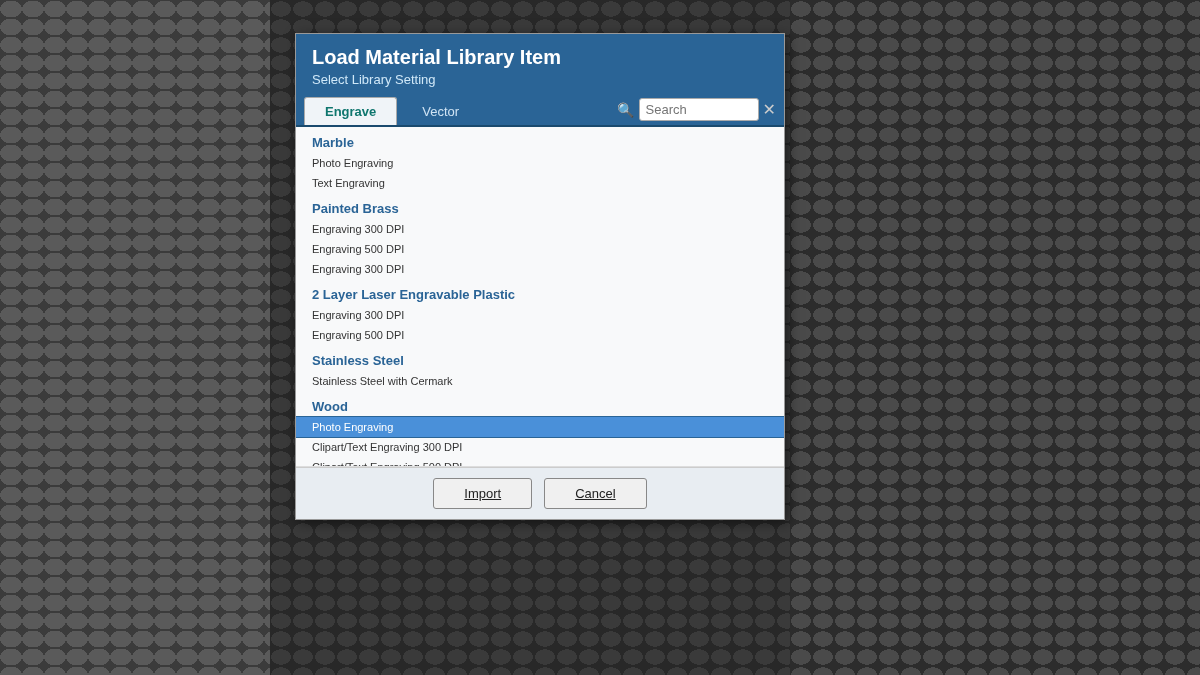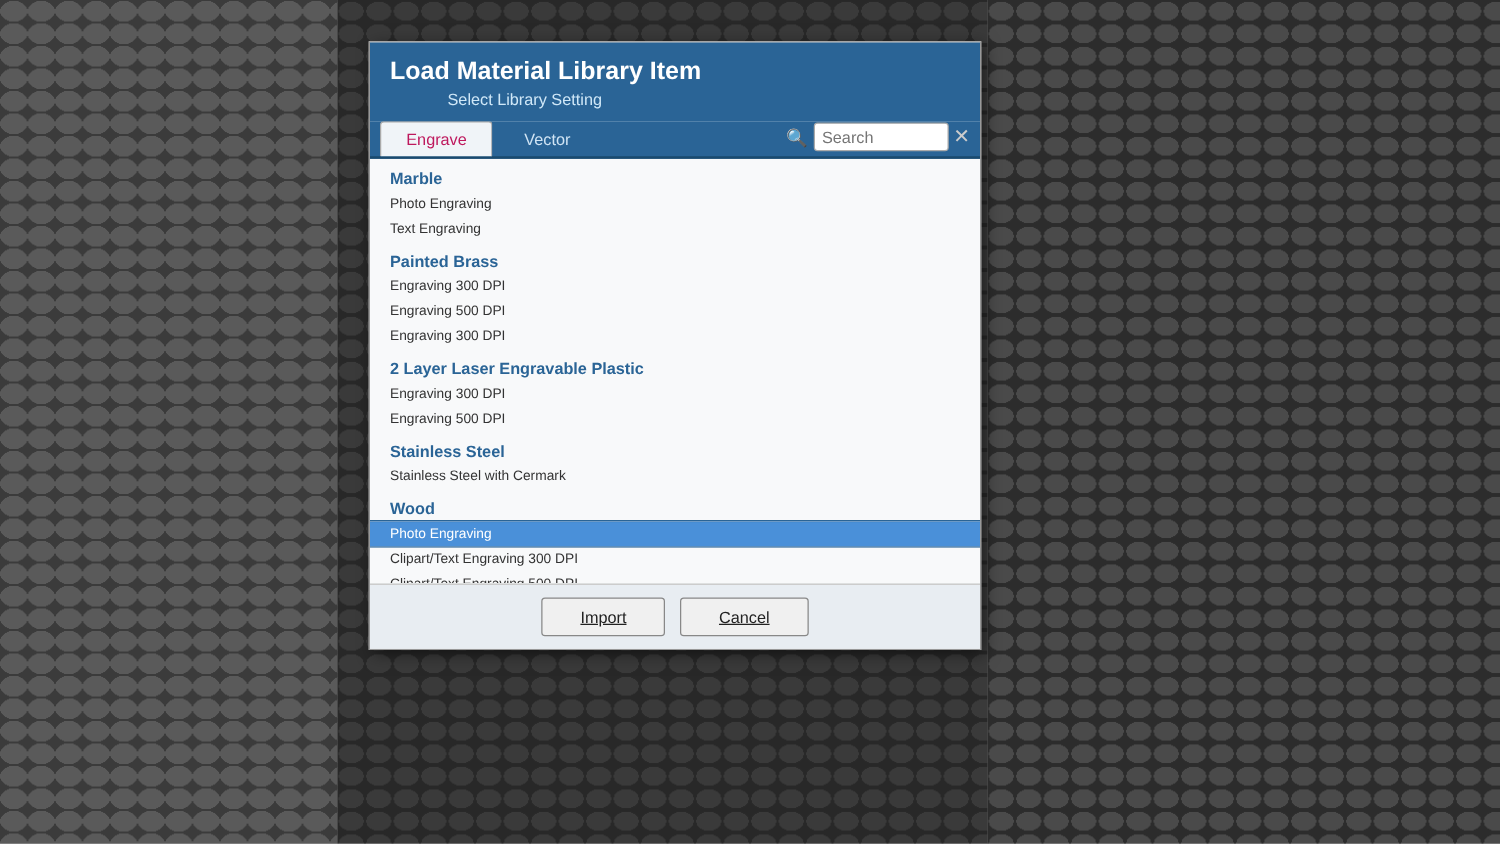--- a/index.html
+++ b/index.html
@@ -67,21 +67,20 @@
     .dialog-title {
       font-size: 20px;
       font-weight: bold;
       color: #fff;
       margin-bottom: 3px;
     }
 
     .dialog-subtitle {
       font-size: 13px;
       color: #d0e8f8;
-      margin-left: 46px;
     }
 
     
     .tabs-row {
       background: #2a6496;
       padding: 0 8px 0 8px;
       display: flex;
       align-items: flex-end;
       gap: 4px;
       border-bottom: 2px solid #1a4a6e;
@@ -92,23 +91,23 @@
       font-size: 13px;
       cursor: pointer;
       border-radius: 3px 3px 0 0;
       color: #d0e4f4;
       border: 1px solid transparent;
       border-bottom: none;
     }
 
     .tab.active {
       background: #f0f4f8;
-      color: #be185d;
+      color: #0f766e;
       border-color: #aaa;
-      font-weight: normal;
+      font-weight: bold;
     }
 
     .search-area {
       margin-left: auto;
       display: flex;
       align-items: center;
       padding-bottom: 4px;
       gap: 4px;
     }
 
@@ -116,21 +115,21 @@
       color: #ccc;
       font-size: 14px;
     }
 
     .search-input {
       background: #fff;
       border: 1px solid #aaa;
       border-radius: 3px;
       padding: 3px 6px;
       font-size: 13px;
-      width: 108px;
+      width: 120px;
       color: #555;
     }
 
     .search-clear {
       color: #ccc;
       font-size: 16px;
       cursor: pointer;
       line-height: 1;
     }
 

